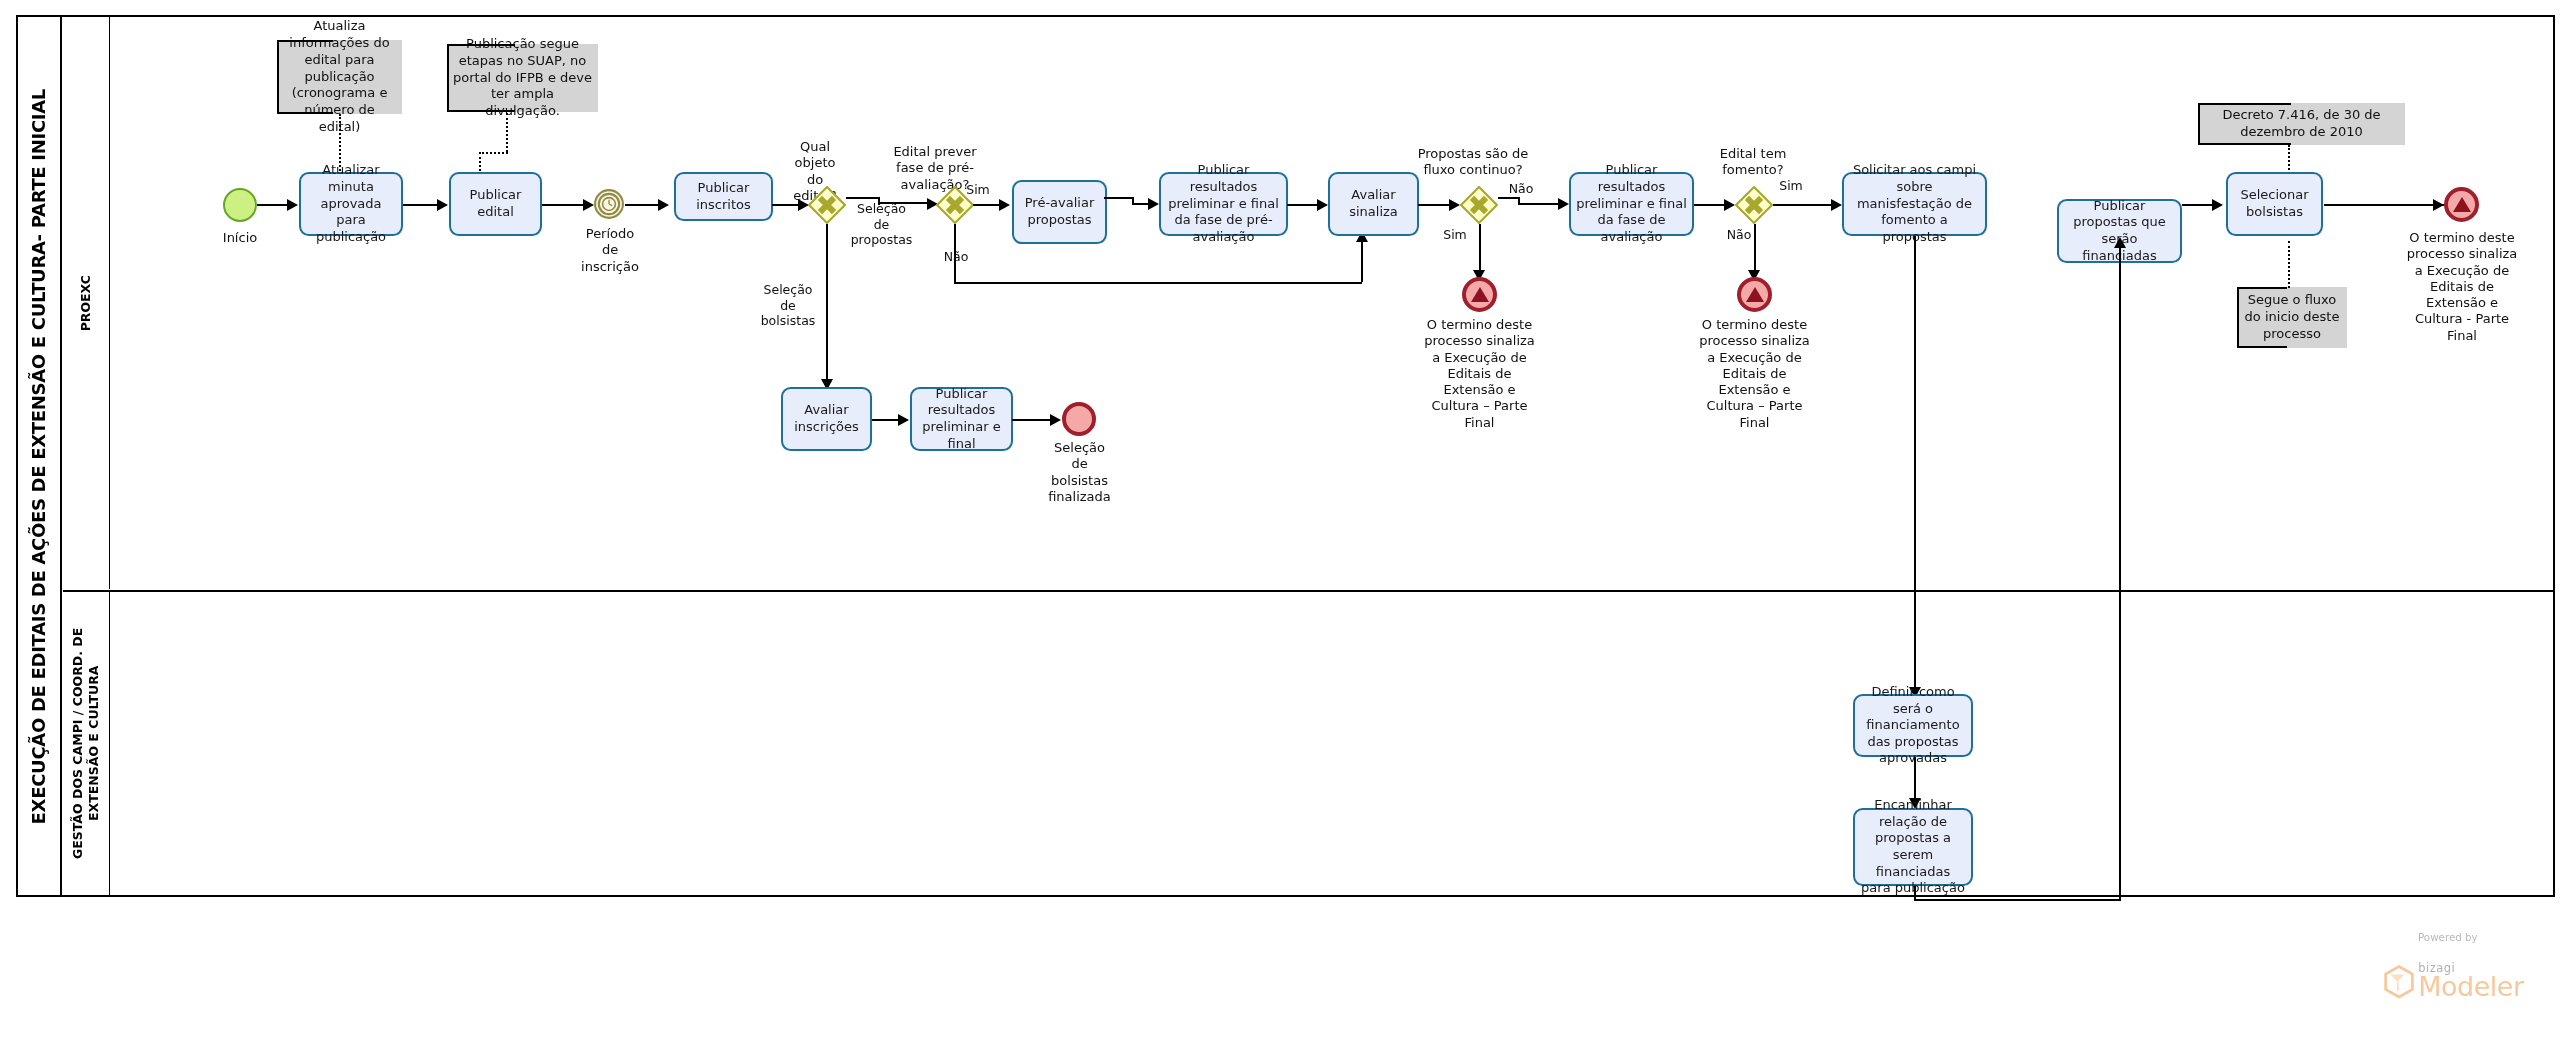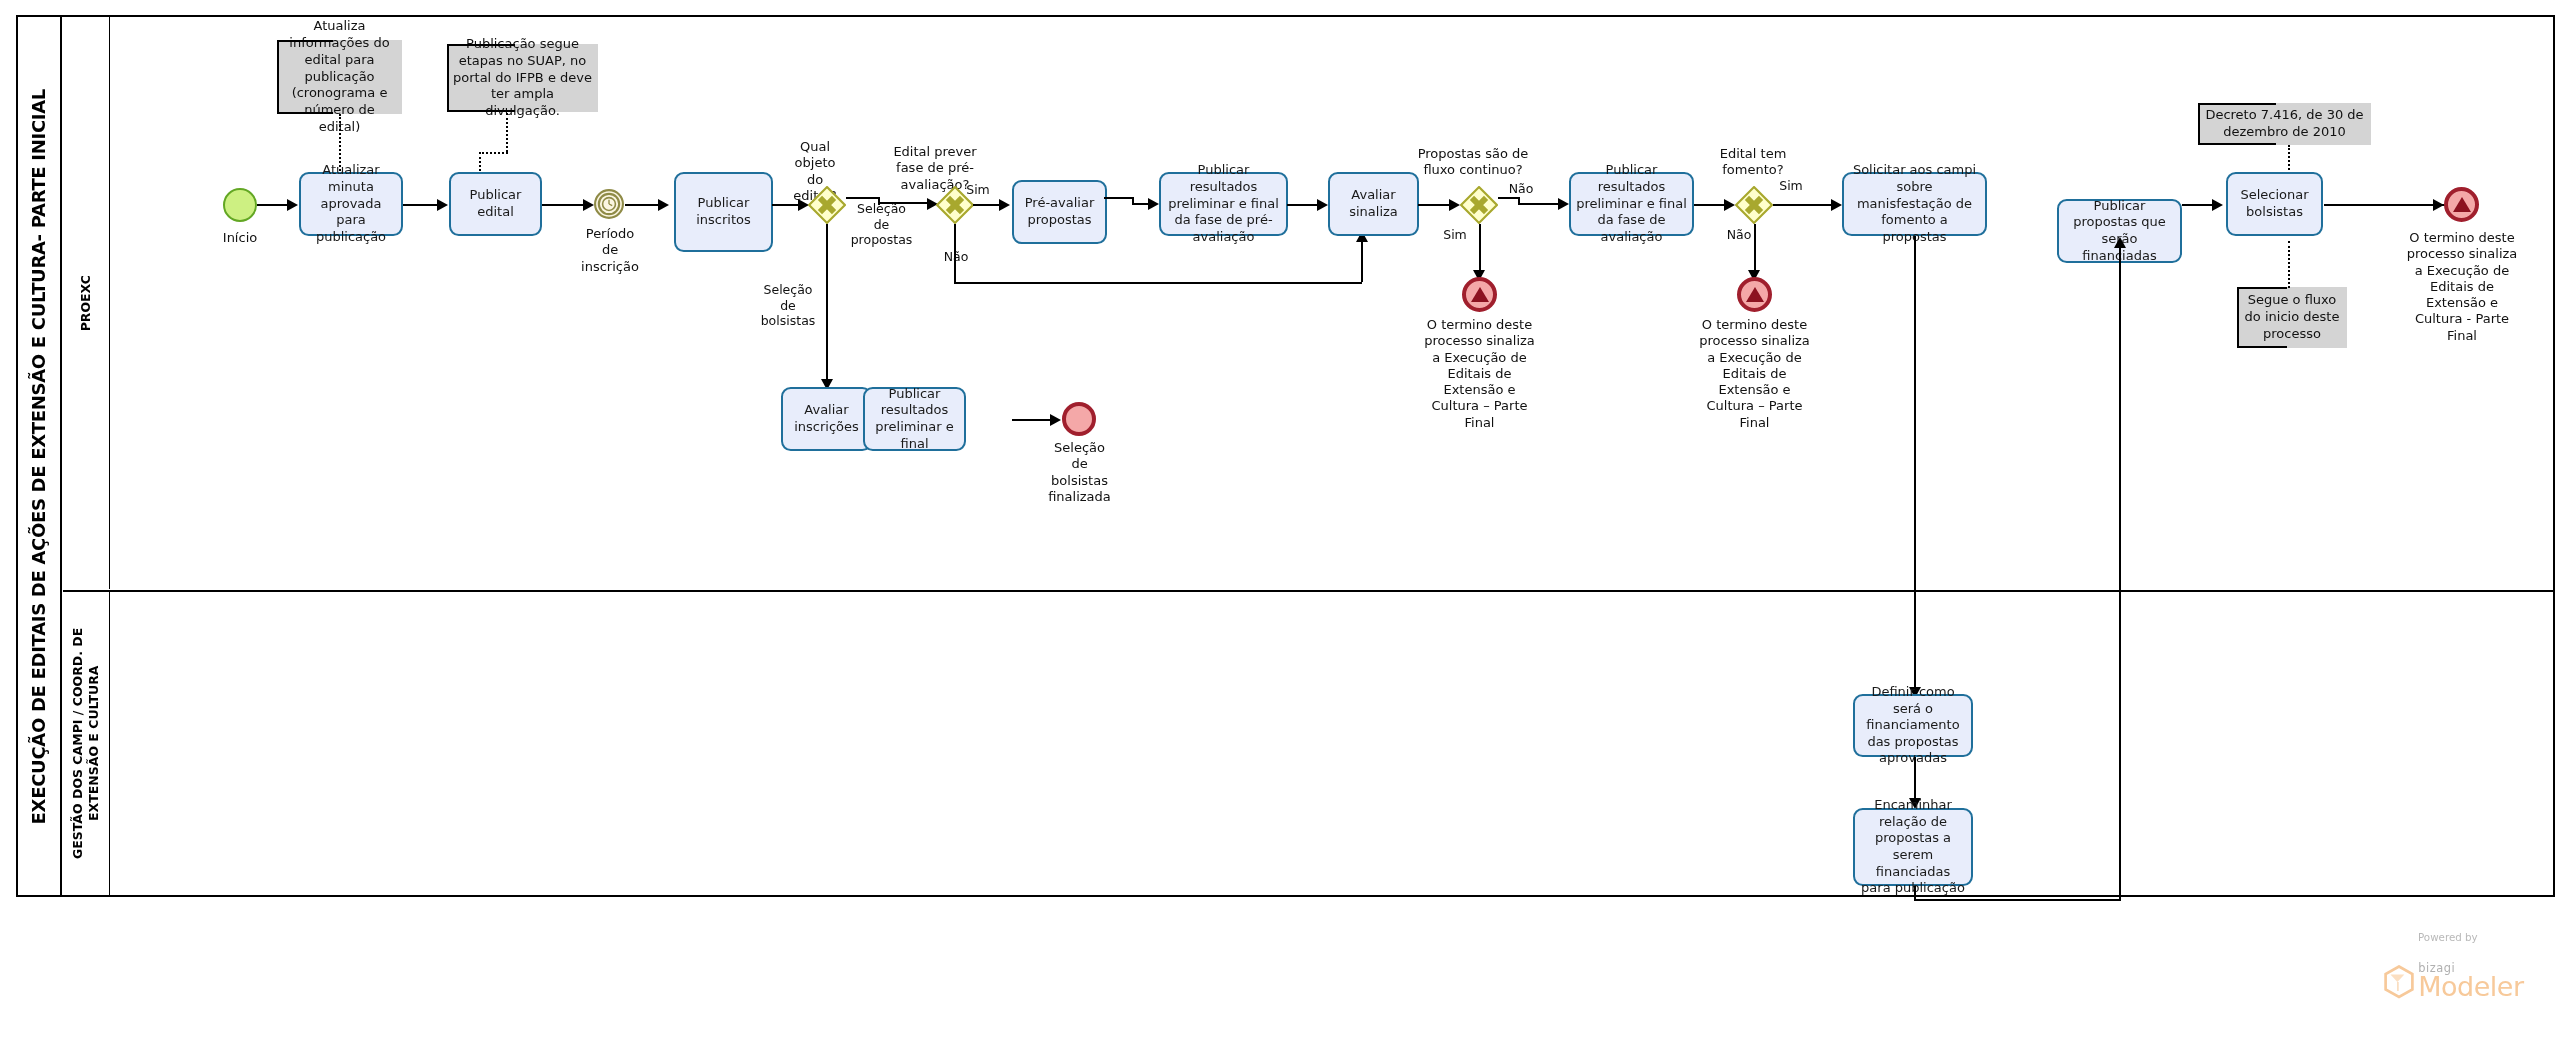--- a/index.html
+++ b/index.html
@@ -92,21 +92,21 @@
   <div class="lane-div" style="left:63px;top:590px;width:2492px;"></div>
 
   <div class="anno" style="left:277px;top:40px;width:125px;height:74px;">
     <div class="anno-edge"></div>
     <span>Atualiza informações do edital para publicação (cronograma e número de edital)</span>
   </div>
   <div class="anno" style="left:447px;top:44px;width:151px;height:68px;">
     <div class="anno-edge"></div>
     <span>Publicação segue etapas no SUAP, no portal do IFPB e deve ter ampla divulgação.</span>
   </div>
-  <div class="anno" style="left:2198px;top:103px;width:173px;height:42px;">
+  <div class="anno" style="left:2198px;top:103px;width:207px;height:42px;">
     <div class="anno-edge"></div>
     <span>Decreto 7.416, de 30 de dezembro de 2010</span>
   </div>
   <div class="anno" style="left:2237px;top:287px;width:110px;height:61px;">
     <div class="anno-edge"></div>
     <span>Segue o fluxo do inicio deste processo</span>
   </div>
 
   <div class="dot-v" style="left:339px;top:114px;height:60px;"></div>
   <div class="dot-v" style="left:506px;top:113px;height:39px;"></div>
@@ -138,21 +138,21 @@
       <circle cx="28" cy="28" r="12" fill="none" stroke="#8F8B47" stroke-width="3"></circle>
       <line x1="28" y1="28" x2="28" y2="20" stroke="#8F8B47" stroke-width="2.5"></line>
       <line x1="28" y1="28" x2="34" y2="31" stroke="#8F8B47" stroke-width="2.5"></line>
     </svg>
   </div>
   <div class="lbl" style="left:577px;top:226px;width:66px;">Período de inscrição</div>
 
   <div class="conn h" style="left:625px;top:204px;width:40px;"></div>
   <div class="arrow-r" style="left:658px;top:199px;"></div>
 
-  <div class="task" style="left:674px;top:172px;width:99px;height:80px;">Publicar inscritos</div>
+  <div class="task" style="left:674px;top:172px;width:99px;height:49px;">Publicar inscritos</div>
 
   <div class="conn h" style="left:772px;top:204px;width:31px;"></div>
   <div class="arrow-r" style="left:798px;top:199px;"></div>
 
   <div class="lbl" style="left:785px;top:139px;width:60px;">Qual objeto do edital?</div>
   <div class="gw" style="left:808px;top:186px;">
     <svg width="38" height="38" viewBox="0 0 70 70">
       <polygon points="35,2 68,35 35,68 2,35" fill="#FFFFCC" stroke="#A8A82E" stroke-width="4"></polygon>
       <path d="M22 22 L48 48 M48 22 L22 48" stroke="#A8A82E" stroke-width="11" stroke-linecap="butt"></path>
     </svg>
@@ -268,21 +268,21 @@
   <div class="ev ev-end" style="left:2444px;top:187px;width:35px;height:35px;">
     <div class="tri"></div>
   </div>
   <div class="lbl" style="left:2402px;top:230px;width:120px;">O termino deste processo sinaliza a Execução de Editais de Extensão e Cultura - Parte Final</div>
 
   <div class="task" style="left:781px;top:387px;width:91px;height:64px;">Avaliar inscrições</div>
 
   <div class="conn h" style="left:872px;top:419px;width:32px;"></div>
   <div class="arrow-r" style="left:898px;top:414px;"></div>
 
-  <div class="task" style="left:863px;top:387px;width:103px;height:64px;">Publicar resultados preliminar e final</div>
+  <div class="task" style="left:910px;top:387px;width:103px;height:64px;">Publicar resultados preliminar e final</div>
 
   <div class="conn h" style="left:1012px;top:419px;width:45px;"></div>
   <div class="arrow-r" style="left:1050px;top:414px;"></div>
 
   <div class="ev ev-end-plain" style="left:1062px;top:402px;width:34px;height:34px;"></div>
   <div class="lbl" style="left:1045px;top:440px;width:69px;">Seleção de bolsistas finalizada</div>
 
   <div class="task" style="left:1853px;top:694px;width:120px;height:63px;">Definir como será o financiamento das propostas aprovadas</div>
 
   <div class="conn v" style="left:1914px;top:757px;height:45px;"></div>

